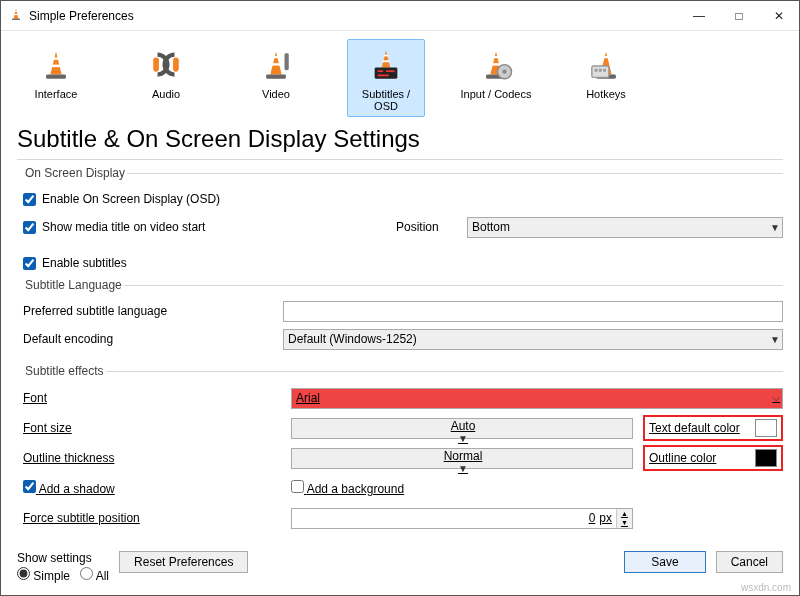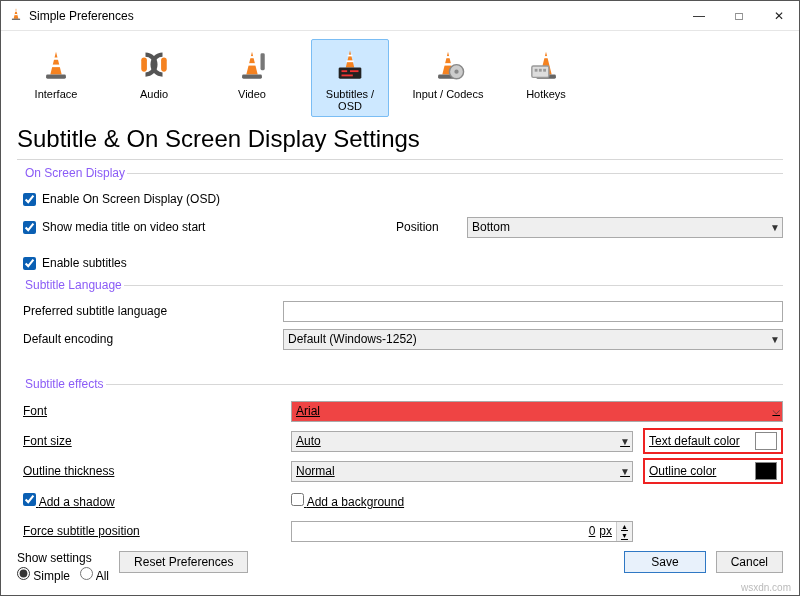--- a/index.html
+++ b/index.html
@@ -5,53 +5,53 @@
 * { box-sizing: border-box; margin: 0; padding: 0; font-family: "Segoe UI", Tahoma, sans-serif; font-size: 12px; }
 body { background: #fff; width: 800px; height: 596px; overflow: hidden; border: 1px solid #555; position: relative; }
 
 
 .titlebar { height: 30px; display: flex; align-items: center; padding: 0 0 0 8px; border-bottom: 1px solid #e6e6e6; }
 .titlebar .cone { margin-right: 6px; }
 .titlebar .title { flex: 1; }
 .winbtn { width: 40px; height: 30px; display: flex; align-items: center; justify-content: center; color: #222; }
 
 
-.cats { display: flex; padding: 8px 16px 4px 16px; gap: 20px; }
+.cats { display: flex; padding: 8px 16px 4px 16px; gap: 32px; }
 .cat { width: 78px; text-align: center; padding: 6px 2px 4px 2px; border: 1px solid transparent; border-radius: 2px; }
 .cat.selected { background: #cde8ff; border: 1px solid #7abdf4; }
 .cat .glyph { height: 40px; display: flex; align-items: center; justify-content: center; }
 .cat .lbl { margin-top: 2px; font-size: 11px; }
 
 
 .pagetitle { font-size: 24px; padding: 4px 16px 6px 16px; }
 .hr { border-top: 1px solid #d7d7d7; margin: 0 16px 6px 16px; }
 
 
 .content { padding: 0 16px 0 22px; }
 fieldset { border: none; position: relative; margin-bottom: 8px; }
-fieldset > legend { padding: 0 2px; font-size: 12px; color: #8b5cf6; }
+fieldset > legend { padding: 0 2px; font-size: 12px; color: #404040; }
 fieldset.boxed { border-top: 1px solid #d7d7d7; padding-top: 6px; }
 fieldset.boxed > legend { position: relative; top: 0; background: #fff; }
 
 .row { display: flex; align-items: center; height: 26px; margin-bottom: 2px; }
 .row label.chk { display: flex; align-items: center; gap: 6px; }
 input[type=checkbox] { width: 13px; height: 13px; accent-color: #0a5fb3; }
 input[type=radio] { width: 13px; height: 13px; accent-color: #333; }
 .lblcol { width: 260px; }
 .field { flex: 1; }
 input[type=text], select, .combo { width: 100%; height: 21px; border: 1px solid #aaa; padding: 0 4px; background: #fff; font-size: 12px; }
 select, .combo { background: #efefef; }
 .combo { display: flex; align-items: center; justify-content: space-between; padding-right: 2px; }
 .combo .arrow { font-size: 10px; color: #333; }
 .smallpos { width: 65px; margin-right: 6px; }
 
 
 .effects-row { display: flex; align-items: center; height: 28px; margin-bottom: 2px; gap: 10px; text-decoration: underline; }
 .effects-row .lblcol { width: 258px; }
-.effects-row .midfield { width: 342px; }
+.effects-row .midfield { width: 342px; flex-direction: column; }
 .colorgroup { flex: 1; display: flex; align-items: center; gap: 6px; }
 .swatchbtn { width: 22px; height: 18px; border: 1px solid #888; }
 .highlight { border: 2px solid #e22; padding: 2px 4px; }
 
 
 .spinbox { display: flex; align-items: center; border: 1px solid #aaa; height: 21px; width: 342px; background: #fff; }
 .spinbox .spval { flex: 1; text-align: right; padding-right: 4px; }
 .spinbox .suffix { padding-right: 4px; }
 .spinbox .spctl { width: 16px; height: 100%; display: flex; flex-direction: column; border-left: 1px solid #ccc; }
 .spinbox .spbtn { flex: 1; font-size: 7px; display: flex; align-items: center; justify-content: center; background: #f0f0f0; }
@@ -208,21 +208,21 @@
     </div>
     <div class="row">
       <span class="lblcol">Default encoding</span>
       <div class="combo field">
         <span>Default (Windows-1252)</span>
         <span class="arrow">▼</span>
       </div>
     </div>
   </fieldset>
 
-  <fieldset class="boxed" style="margin-top:23px;">
+  <fieldset class="boxed" style="margin-top:10px;">
     <legend>Subtitle effects</legend>
 
     <div class="effects-row">
       <span class="lblcol">Font</span>
       <div class="combo" style="flex:1;background:#ef4444">
         <span>Arial</span>
         <span class="arrow">⌵</span>
       </div>
     </div>
 

